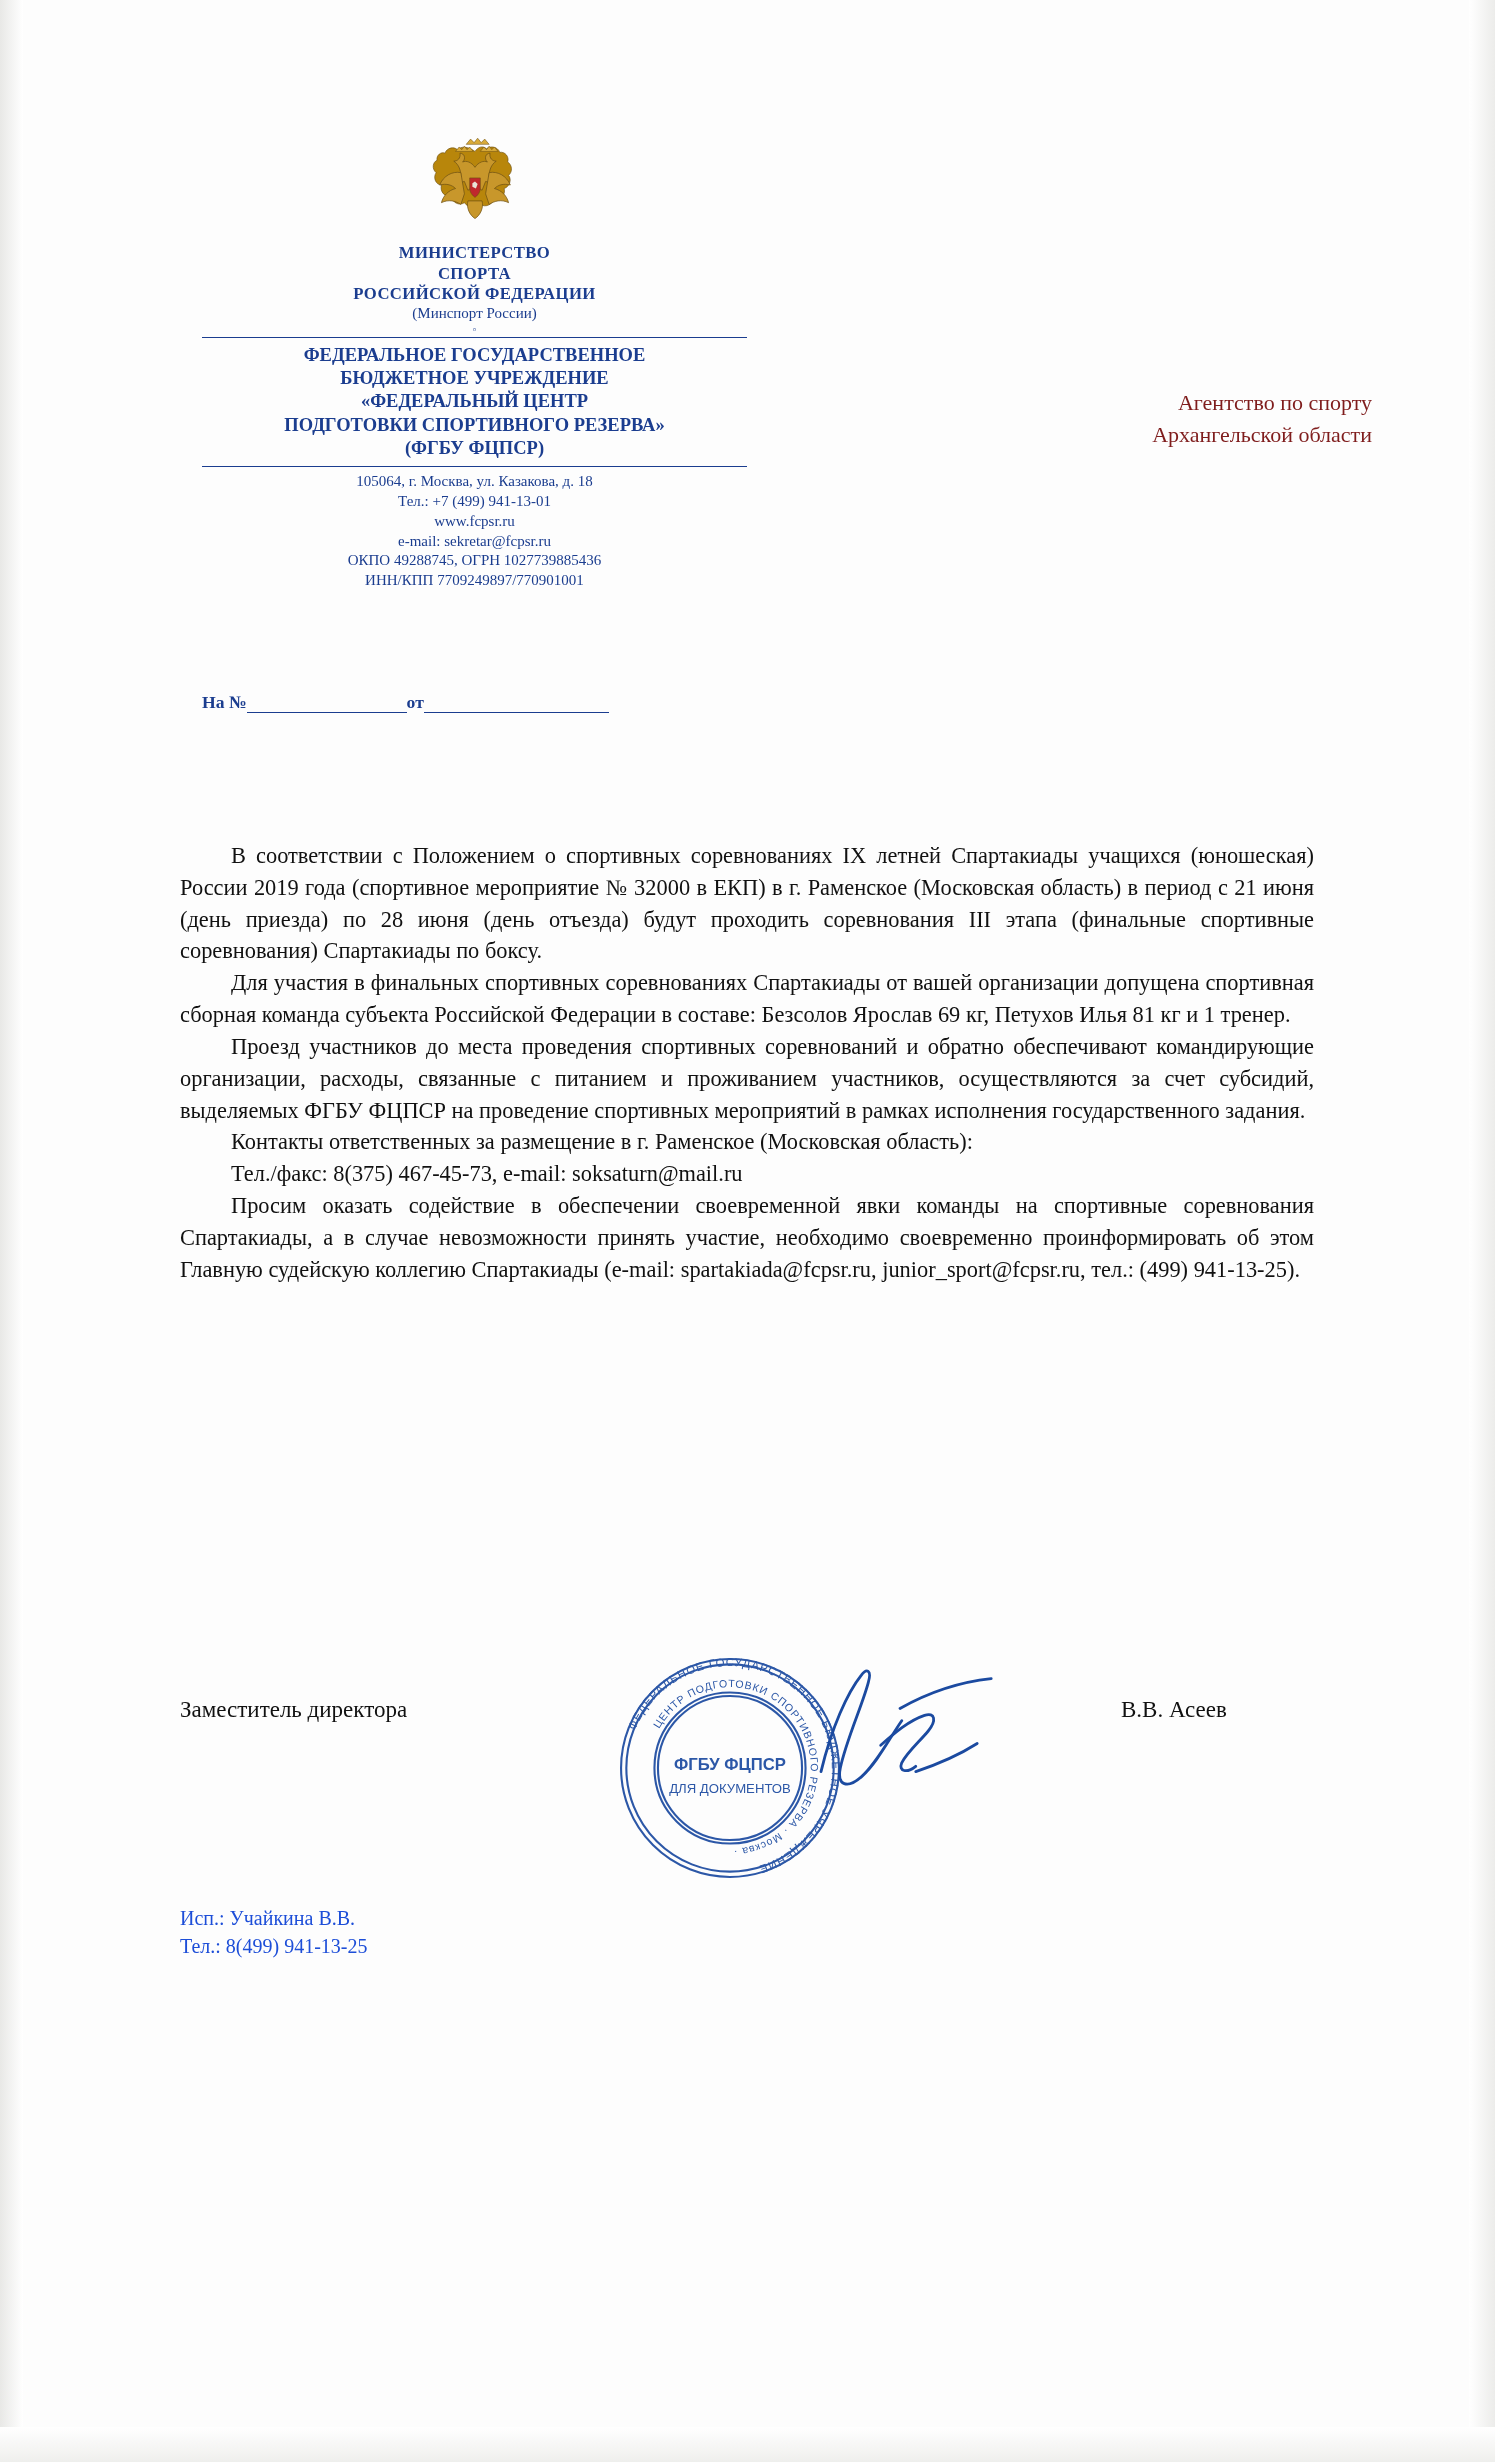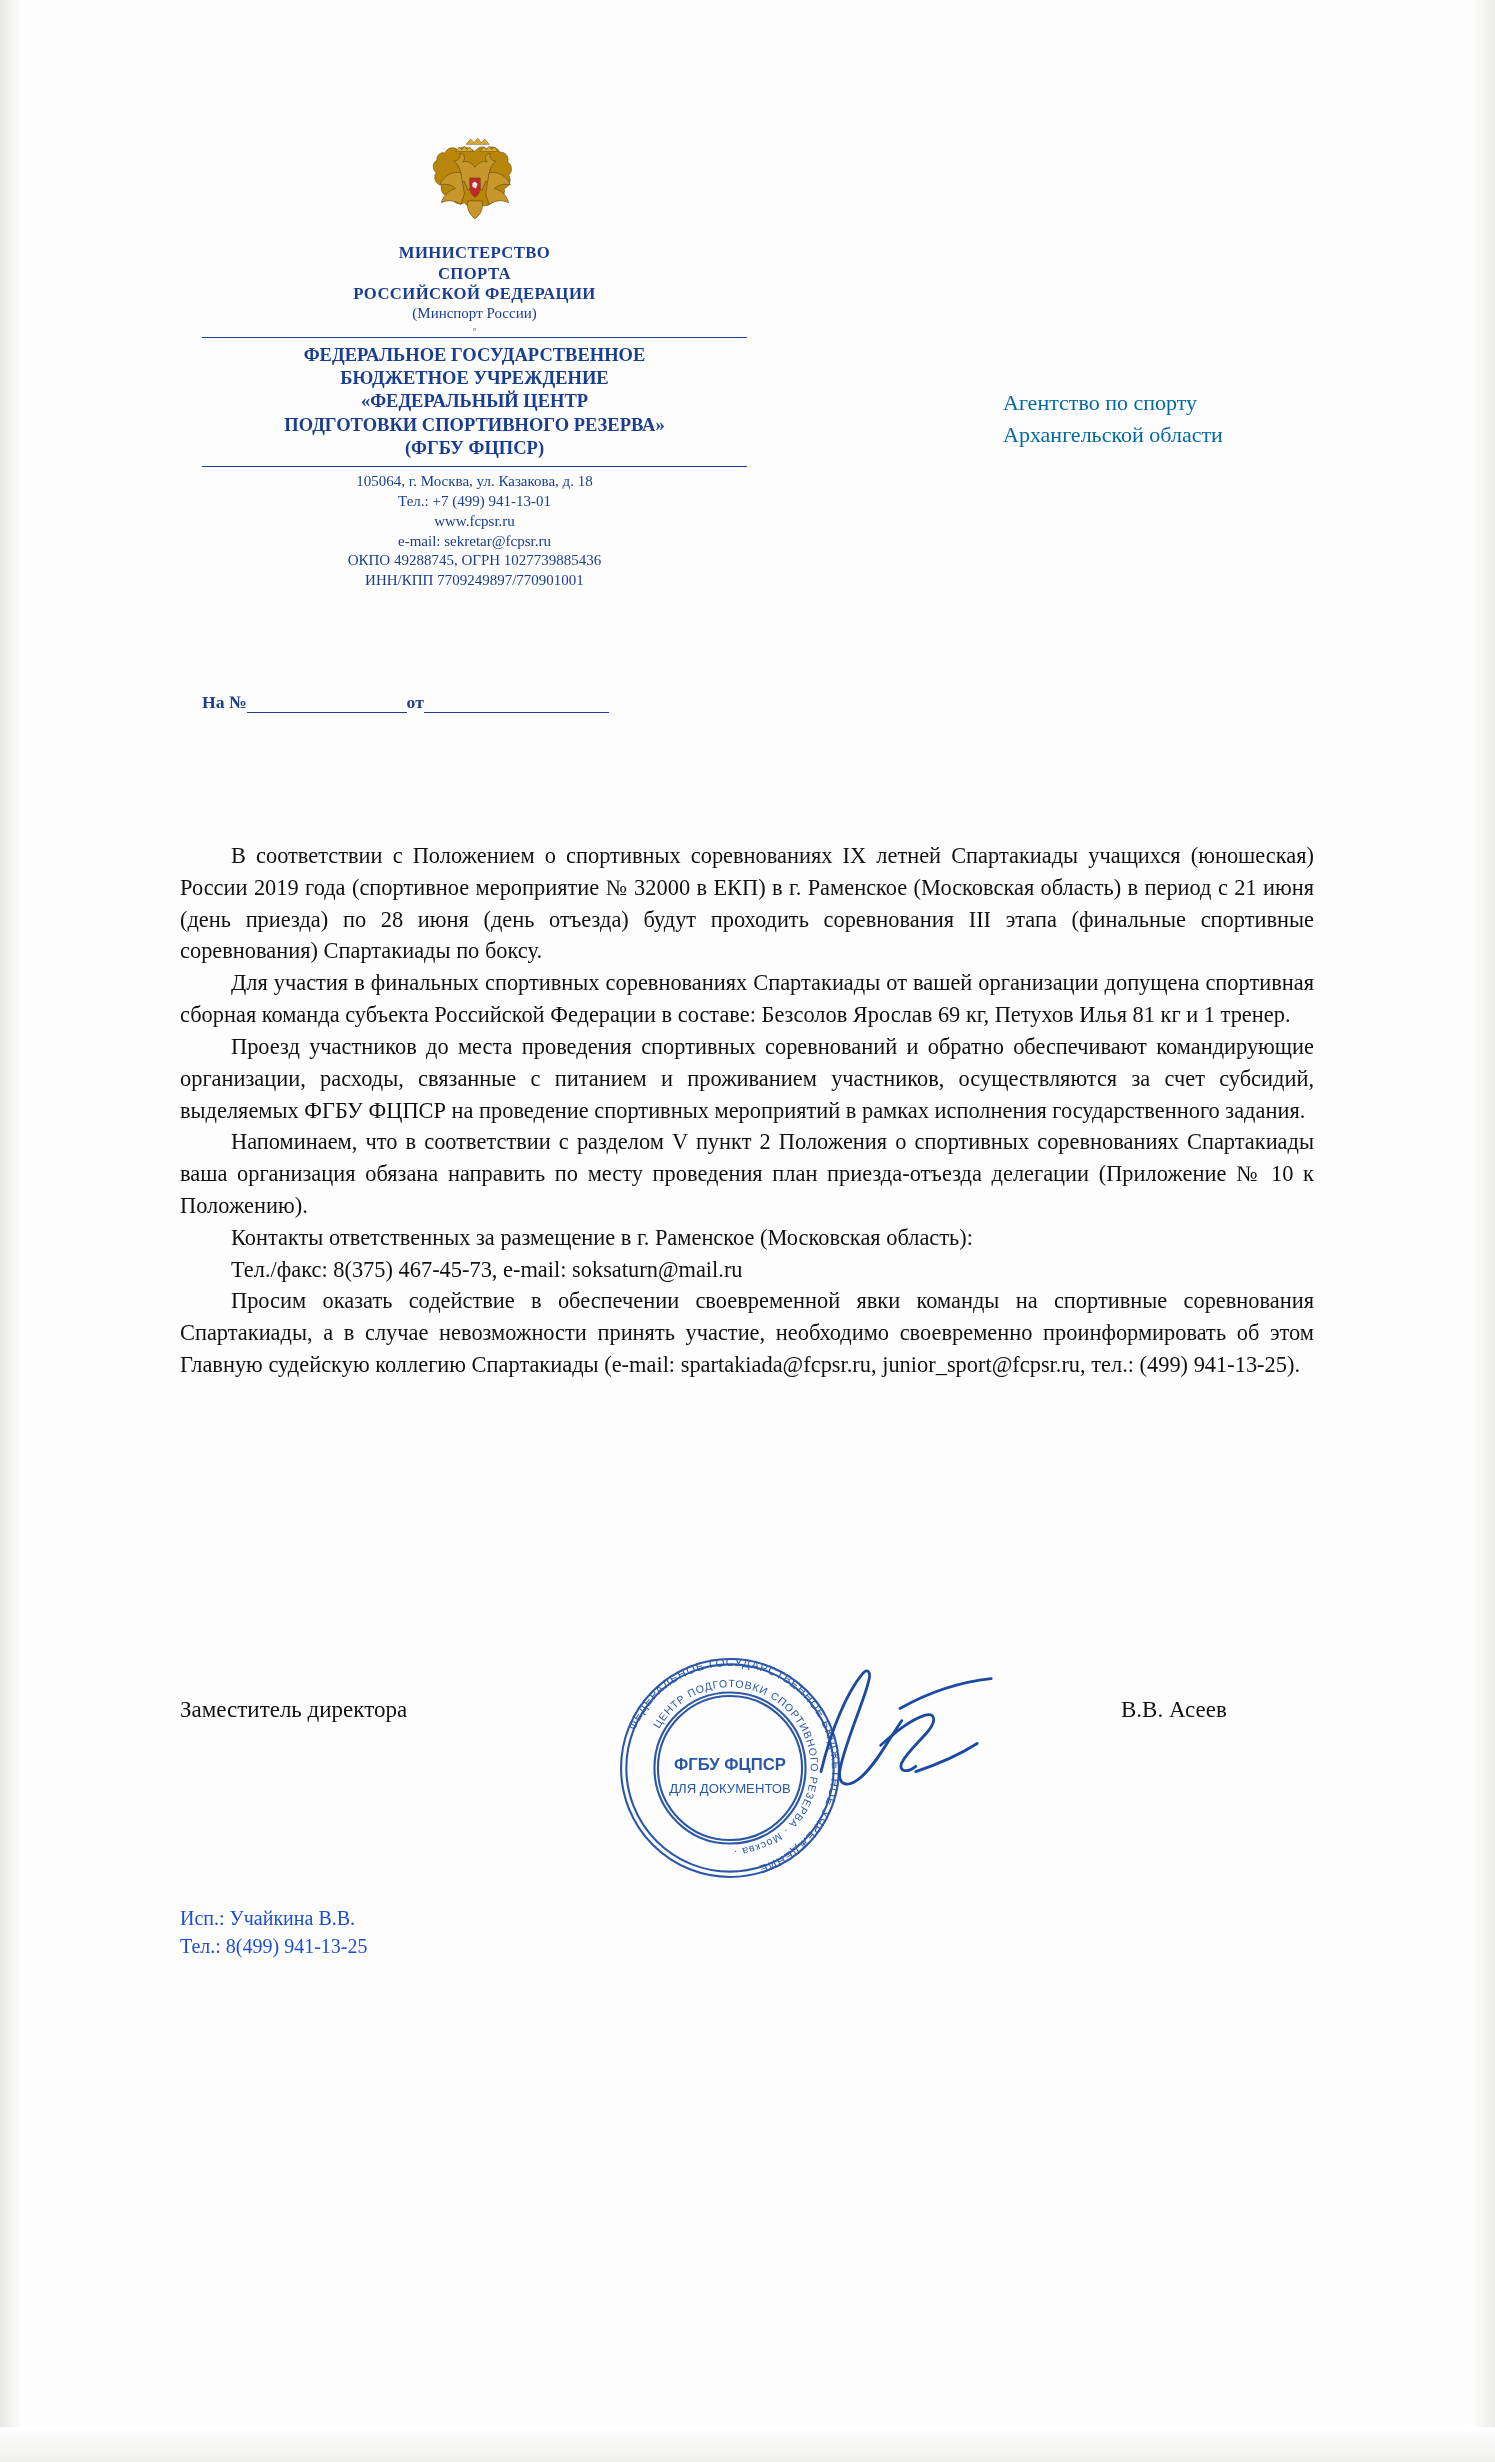--- a/index.html
+++ b/index.html
@@ -160,22 +160,22 @@
   }
 
   
   .addressee {
     position: absolute;
     left: 1003px;
     top: 387px;
     width: 369px;
     font-size: 22px;
     line-height: 1.45;
-    text-align: left;
-    color: #0369a1;
+    text-align: right;
+    color: #7f1d1d;
   }
 
   
   .body-text {
     position: absolute;
     left: 180px;
     top: 840px;
     width: 1134px;
     font-size: 22.4px;
     line-height: 1.42;
@@ -302,21 +302,20 @@
 
   <div class="addressee">
     <div>Агентство по спорту</div>
     <div>Архангельской области</div>
   </div>
 
   <div class="body-text">
     <p>В соответствии с Положением о спортивных соревнованиях IX летней Спартакиады учащихся (юношеская) России 2019 года (спортивное мероприятие № 32000 в ЕКП) в г. Раменское (Московская область) в период с 21 июня (день приезда) по 28 июня (день отъезда) будут проходить соревнования III этапа (финальные спортивные соревнования) Спартакиады по боксу.</p>
     <p>Для участия в финальных спортивных соревнованиях Спартакиады от вашей организации допущена спортивная сборная команда субъекта Российской Федерации в составе: Безсолов Ярослав 69 кг, Петухов Илья 81 кг и 1 тренер.</p>
     <p>Проезд участников до места проведения спортивных соревнований и обратно обеспечивают командирующие организации, расходы, связанные с питанием и проживанием участников, осуществляются за счет субсидий, выделяемых ФГБУ ФЦПСР на проведение спортивных мероприятий в рамках исполнения государственного задания.</p>
-    <p>Напоминаем, что в соответствии с разделом V пункт 2 Положения о спортивных соревнованиях Спартакиады ваша организация обязана направить по месту проведения план приезда-отъезда делегации (Приложение № 10 к Положению).</p>
     <p>Контакты ответственных за размещение в г. Раменское (Московская область):</p>
     <p>Тел./факс: 8(375) 467-45-73, e-mail: soksaturn@mail.ru</p>
     <p>Просим оказать содействие в обеспечении своевременной явки команды на спортивные соревнования Спартакиады, а в случае невозможности принять участие, необходимо своевременно проинформировать об этом Главную судейскую коллегию Спартакиады (e-mail: spartakiada@fcpsr.ru, junior_sport@fcpsr.ru, тел.: (499) 941-13-25).</p>
   </div>
 
   <div class="sig-left">Заместитель директора</div>
   <div class="sig-right">В.В. Асеев</div>
 
   <svg class="stamp" viewBox="0 0 280 280">
     <defs>

